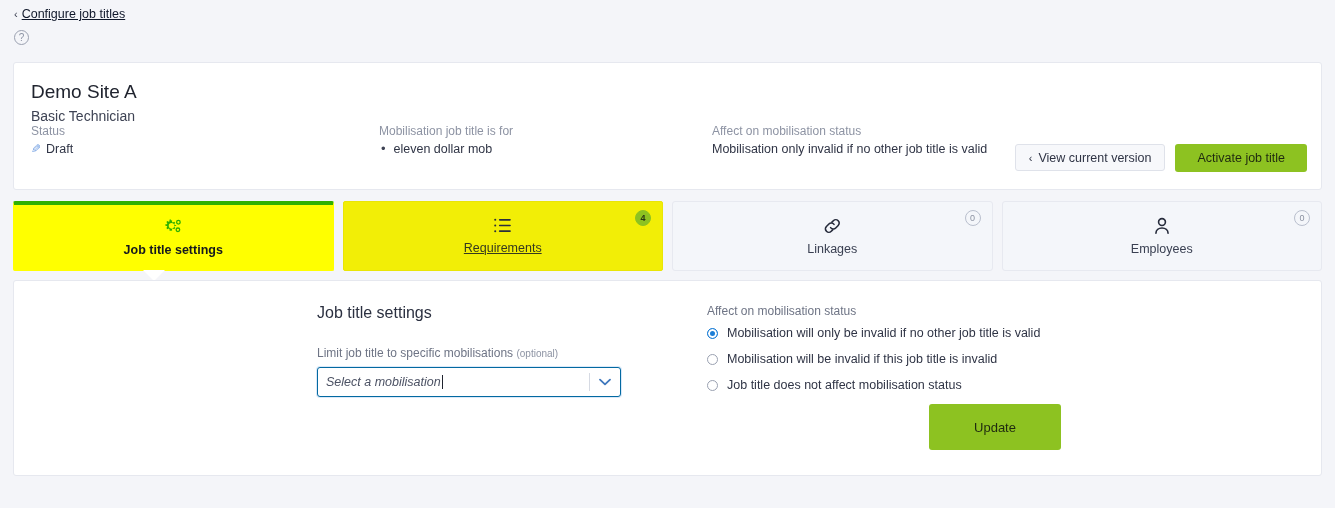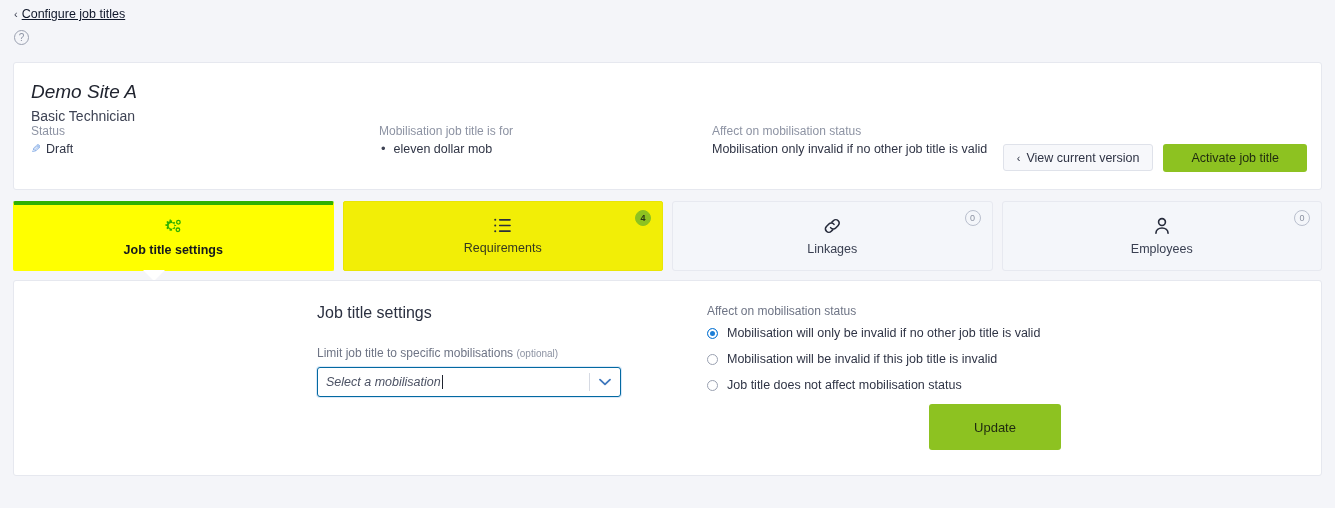--- a/index.html
+++ b/index.html
@@ -73,21 +73,20 @@
     position: relative;
     height: 128px;
   }
   .card-inner { padding: 18px 20px 0 17px; }
 
   .site-name {
     font-size: 19px;
     color: #20242f;
     font-weight: 400;
     line-height: 1.15;
-    font-style: italic;
   }
   .job-name {
     font-size: 14px;
     color: #3e4354;
     margin-top: 5px;
   }
 
   .meta-row {
     display: flex;
     font-size: 12.5px;
@@ -151,21 +150,21 @@
     color: #2f3445;
     height: 27px;
     padding: 0 13px;
     gap: 6px;
   }
   .btn-secondary .chev { font-size: 11px; }
   .btn-primary {
     background: #8dc221;
     color: #1f2a10;
     height: 28px;
-    padding: 0 28px;
+    padding: 0 22px;
     font-size: 12.5px;
   }
 
   
   .tabs {
     display: flex;
     gap: 9px;
     margin: 11px 13px 0 13px;
     position: relative;
   }
@@ -200,21 +199,21 @@
   }
   .tab.highlight-1 .tab-label {
     color: #15181f;
     font-weight: bold;
   }
   .tab.highlight-2 {
     background: #f2ee06;
     border: 1px solid #e9e505;
     border-radius: 2px;
   }
-  .tab.highlight-2 .tab-label { color: #35391f; }
+  .tab.highlight-2 .tab-label { color: #35391f; text-decoration: underline; }
   .tab-pointer {
     position: absolute;
     left: 129px;
     bottom: -11px;
     width: 0;
     height: 0;
     border-left: 11px solid transparent;
     border-right: 11px solid transparent;
     border-top: 11px solid #ffffff;
   }

